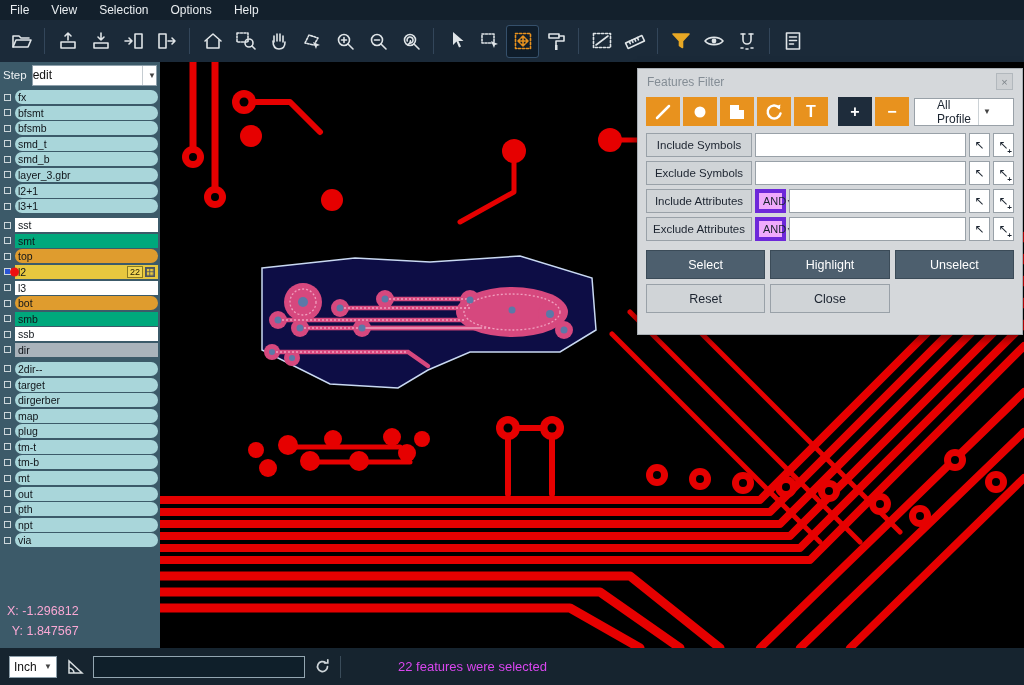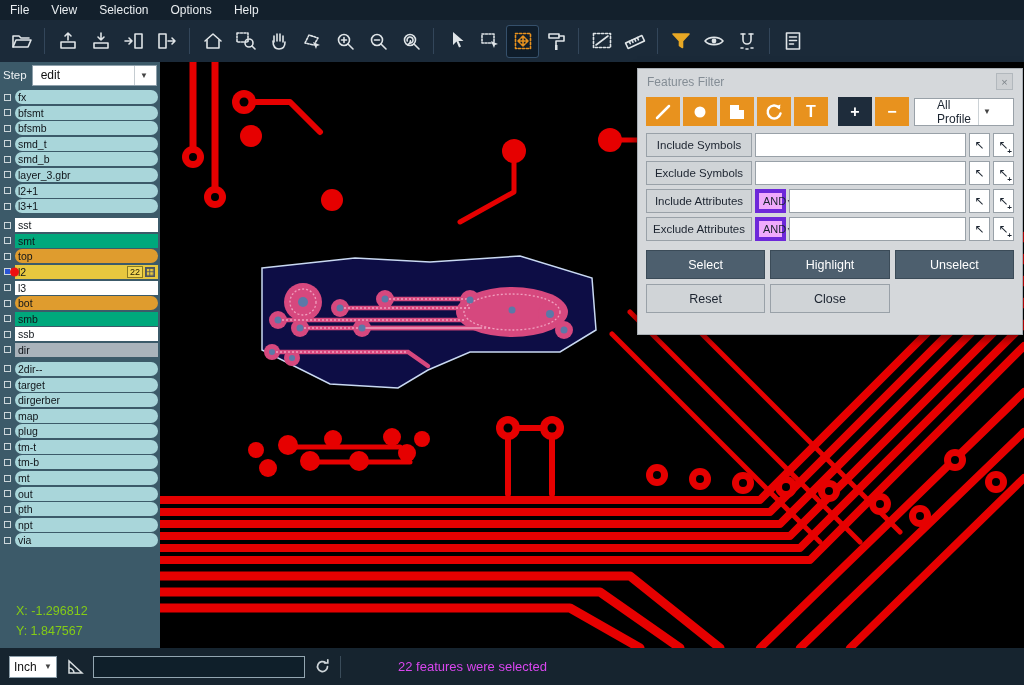--- a/index.html
+++ b/index.html
@@ -18,21 +18,21 @@
           color:#dfe4e7; border-radius:2px; }
   .tbtn svg { stroke:currentColor; fill:none; stroke-width:1.6; stroke-linecap:round; stroke-linejoin:round; }
   .tbtn.active { color:#e8921e; background:#0f1d2b; outline:1px solid #35506b; }
   .tsep { width:1px; height:26px; background:#33465a; margin:0 5px; }
 
   
   .sidebar { position:absolute; top:62px; left:0; width:160px; bottom:37px; background:#3c5a69; }
   .step-row { height:26px; display:flex; align-items:center; gap:5px; padding:2px 3px;text-align:center; }
   .step-label { color:#eef2f4; font-size:11.5px; }
   .step-select { flex:1; height:21px; background:#fff; border:1px solid #8ea0ab; display:flex;
-                 align-items:center; font-size:12px; color:#111; padding:0 8px; }
+                 align-items:center; font-size:12px; color:#111; padding:0 0; }
   .step-select .chev { margin-left:auto; font-size:8px; color:#444; border-left:1px solid #c5ccd1;
                        padding-left:5px; align-self:stretch; display:flex; align-items:center; }
   .layer-list { padding-top:2px; }
   .layer-row { display:flex; height:14px; margin-bottom:1.6px; align-items:stretch; }
   .layer-row.group-end { margin-bottom:5px; }
   .gutter { width:15px; display:flex; align-items:center; justify-content:center; position:relative; }
   .chk { width:7px; height:7px; border:1px solid #ccd6da; }
   .chk.chk-active { background:#2b55d4; }
   .active-dot { position:absolute; right:-4px; top:50%; transform:translateY(-50%); width:9px; height:9px;
                 border-radius:50%; background:#ee1010; z-index:2; }
@@ -44,21 +44,21 @@
   .cell.orange { background:#df9c2e;border-radius:7px; }
   .cell.yellow { background:#e7c73e; }
   .cell.gray   { background:#aab3bb; }
   .lname { flex:1; }
   .badge { font-size:9px; line-height:10px; border:1px solid #8a7a20; background:#f0d453;
            padding:0 2px; color:#221c00; }
   .grid-ic { width:10px; height:10px; border:1px solid #4c5560; flex:0 0 auto;
              background-image:linear-gradient(#4c5560 1px, transparent 1px),
                               linear-gradient(90deg,#4c5560 1px, transparent 1px);
              background-size:3.4px 3.4px; background-color:#e7c73e; }
-  .coords { position:absolute; left:16px; bottom:6px; color:#84cc16; font-size:12.5px; line-height:1.65; }
+  .coords { position:absolute; left:7px; bottom:6px; color:#f9a8d4; font-size:12.5px; line-height:1.65;text-align:right; }
 
   
   .canvas { position:absolute; left:160px; top:62px; right:0; bottom:37px; background:#000; }
   .canvas svg { display:block; width:100%; height:100%; }
 
   
   .dialog { position:absolute; left:637px; top:68px; width:386px; height:267px; background:#d5d8db;
             border:1px solid #a8aeb4; box-shadow:0 3px 10px rgba(0,0,0,.55); z-index:5; }
   .dlg-title { height:25px; display:flex; align-items:center; padding:0 9px; color:#848d95; font-size:12px; }
   .dlg-close { margin-left:auto; width:17px; height:17px; background:#cdd0d3; border:1px solid #b2b8bd;

